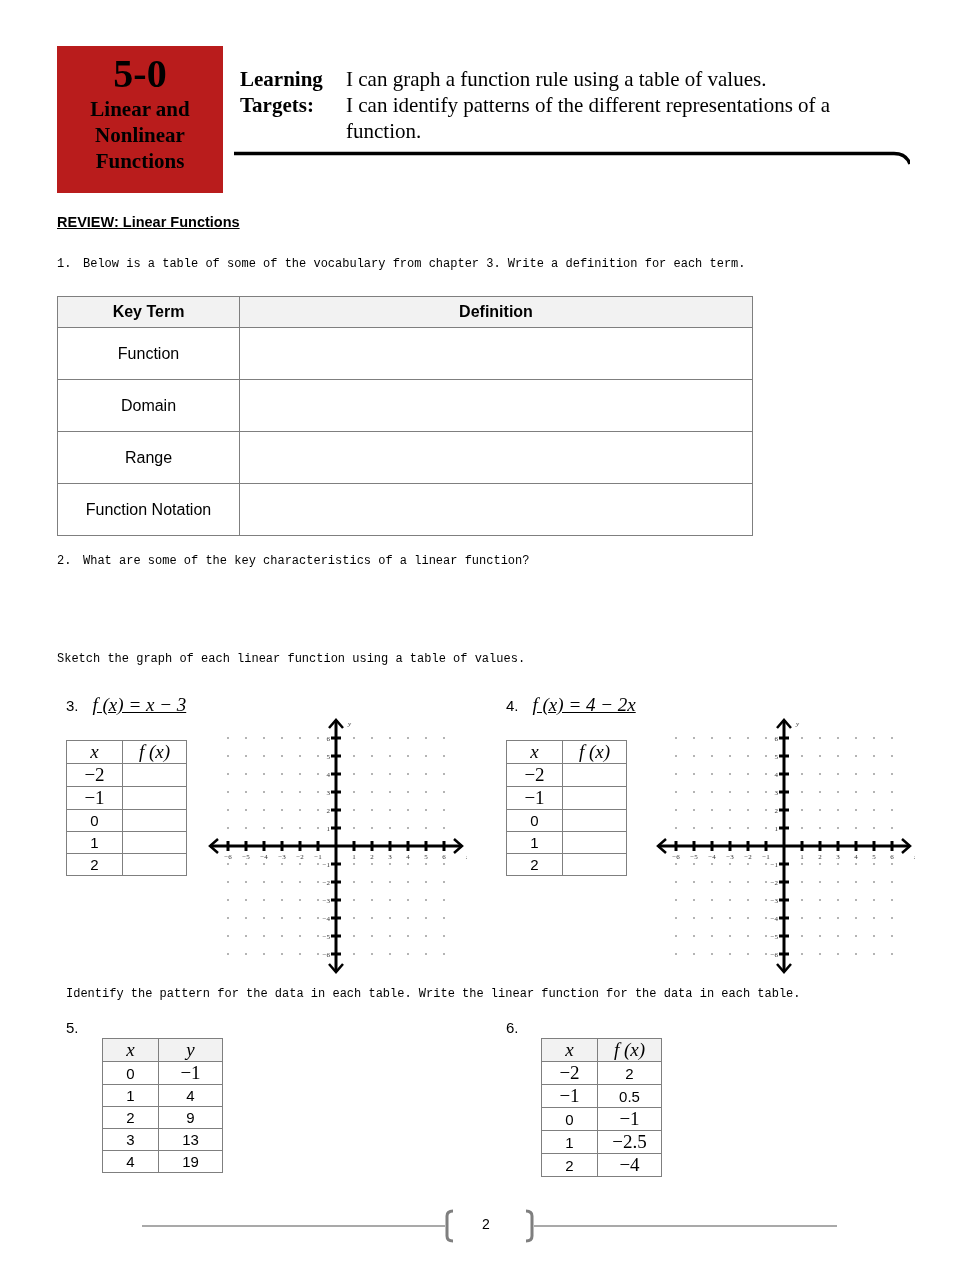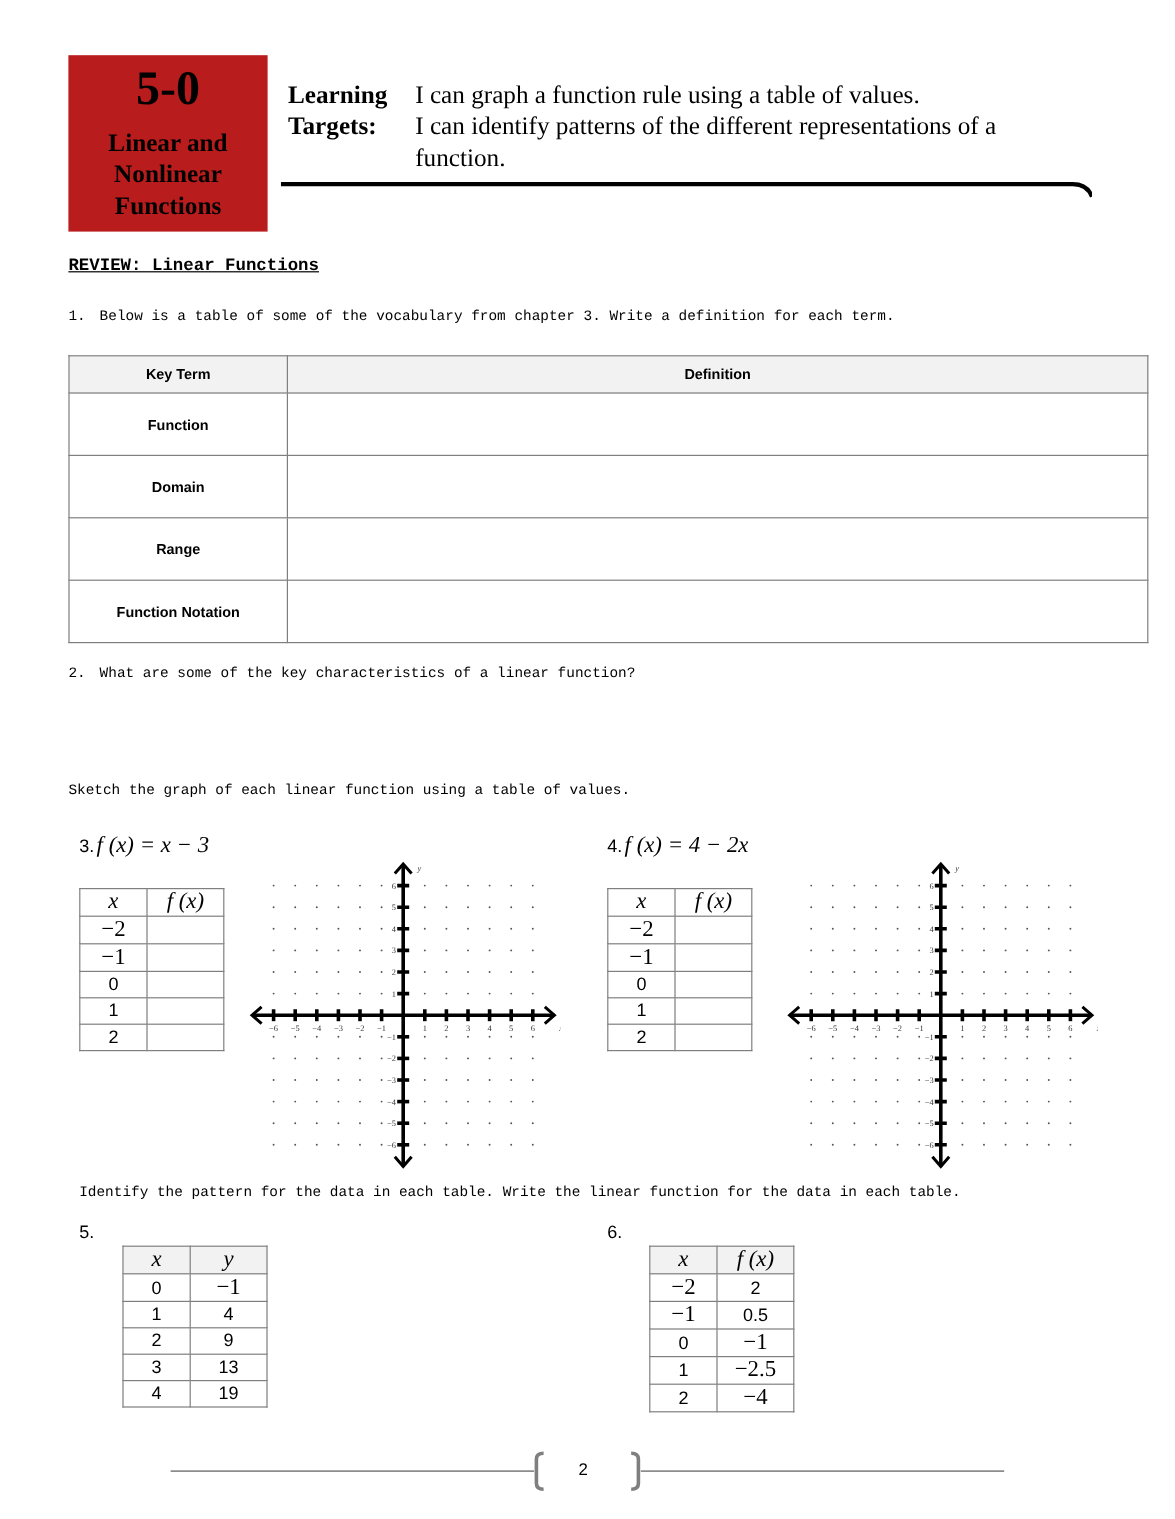--- a/index.html
+++ b/index.html
@@ -2,52 +2,52 @@
 <html><head>
 <meta charset="utf-8">
 <style>
   html, body { margin:0; padding:0; background:#ffffff; }
   body { width:979px; height:1266px; position:relative; overflow:hidden; font-family:"Liberation Sans", sans-serif; color:#000; }
   .abs { position:absolute; }
 
   
   #lesson-box { left:57px; top:46px; width:166px; height:147px; background:#b91c1c; text-align:center; font-family:"Liberation Serif", serif; font-weight:bold; }
   #lesson-num { font-size:40px; line-height:44px; margin-top:6px; }
-  #lesson-title { font-size:21px; line-height:26px; margin-top:10px; }
+  #lesson-title { font-size:21px; line-height:26px; margin-top:0; }
   #lt-label { left:240px; top:66px; font-family:Liberation Serif, serif; font-weight:bold; font-size:21px; line-height:26px; }
   #lt-text { left:346px; top:66px; width:560px; font-family:"Liberation Serif", serif; font-size:21px; line-height:26px; }
   #header-rule { left:234px; top:150px; width:676px; height:20px; }
 
   .body-text { font-family:Liberation Mono, monospace; font-size:12px; }
-  #review-title { left:57px; top:214px; font-weight:bold; text-decoration:underline; font-size:14.5px;font-family:Liberation Mono, monospace; }
+  #review-title { left:57px; top:214px; font-weight:bold; text-decoration:underline; font-size:14.5px; }
   #q1 { left:57px; top:257px; }
   #q2 { left:57px; top:554px; }
   #sketch-intro { left:57px; top:652px; }
   #pattern-intro { left:66px; top:987px;text-align:center; }
   .qnum { display:inline-block; width:26px; }
 
   
-  #vocab-table { left:57px; top:296px; width:900px; border-collapse:collapse; font-size:12px; }
+  #vocab-table { left:57px; top:296px; width:696px; border-collapse:collapse; font-size:16px; }
   #vocab-table th, #vocab-table td { border:1px solid #7f7f7f; }
   #vocab-table th { background:#f2f2f2; height:28px; font-weight:bold; }
   #vocab-table td { height:49px; }
-  #vocab-table td.term { width:179px; text-align:center; font-weight:bold; }
+  #vocab-table td.term { width:179px; text-align:center; font-weight:normal; }
 
   
   .val-table { border-collapse:collapse; }
   .val-table th, .val-table td { border:1px solid #7f7f7f; text-align:center; height:21px; padding:0; font-size:16px; }
   .val-table th { font-family:"Liberation Serif", serif; font-style:italic; font-weight:normal; font-size:19px; }
   .val-table td.serifnum { font-family:"Liberation Serif", serif; font-size:19px; }
   .val-table td.sans { font-family:"Liberation Sans", sans-serif; font-size:15px; }
   .val-table.shaded th { background:#f2f2f2; }
 
   #prob3-label, #prob4-label { font-size:15px; }
   #prob3-label { left:66px; top:694px; }
   #prob4-label { left:506px; top:694px; }
-  .fn { font-family:"Liberation Serif", serif; font-style:italic; font-size:19px; margin-left:2px; }
+  .fn { font-family:"Liberation Serif", serif; font-style:italic; font-size:19px; margin-left:14px;text-decoration:underline; }
 
   #table3 { left:66px; top:740px; }
   #table4 { left:506px; top:740px; }
   #table3 th:first-child, #table4 th:first-child { width:55px; }
   #table3 th:last-child, #table4 th:last-child { width:63px; }
   #table3 td, #table4 td { height:21px; }
 
   #graph3 { left:205px; top:710px; }
   #graph4 { left:653px; top:710px; }
 

